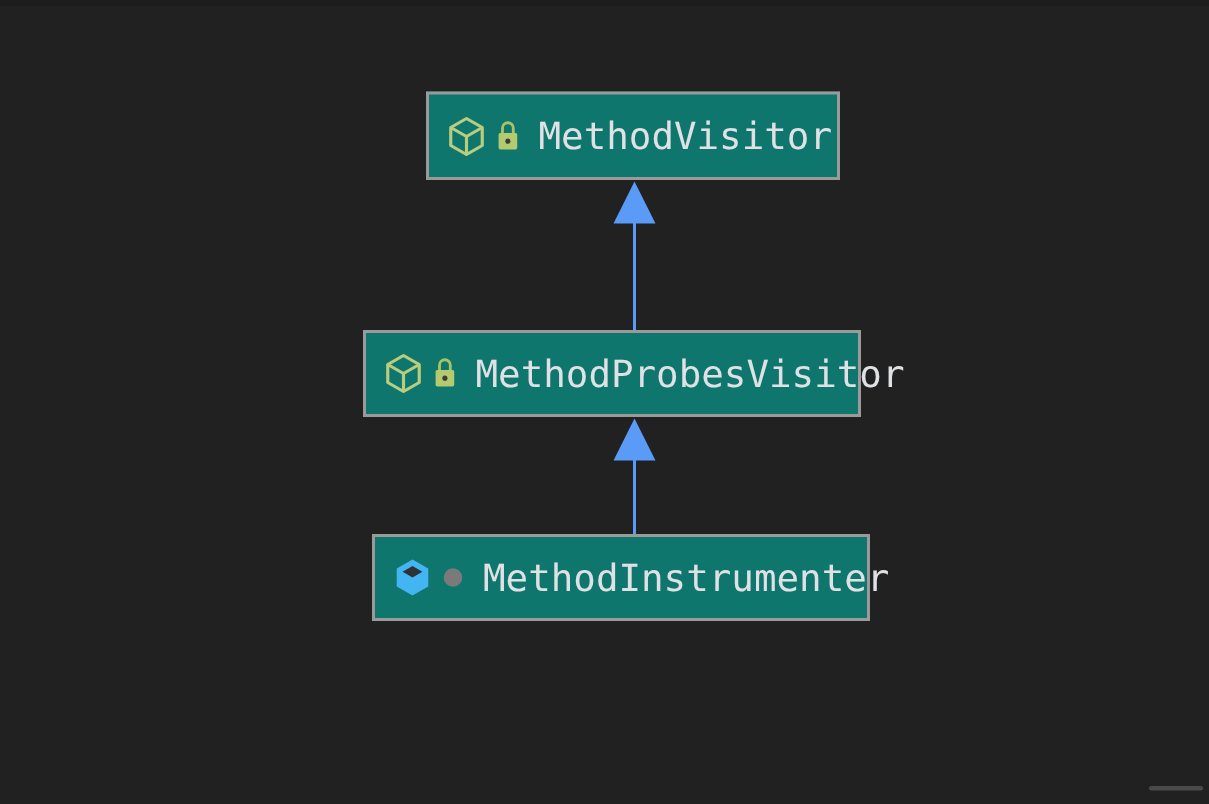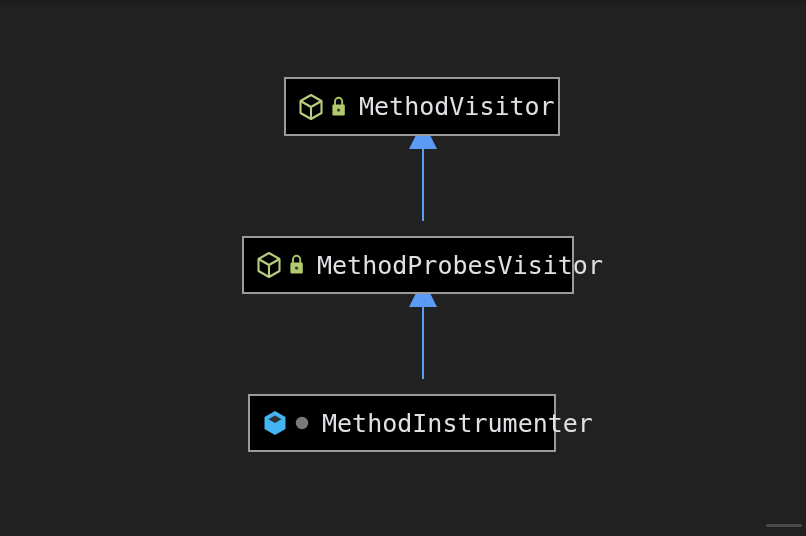--- a/index.html
+++ b/index.html
@@ -31,27 +31,26 @@
     left: 0; top: 0;
     width: 806px;
     height: 4px;
     background: #1d1d1d;
   }
 
   
   .uml-node {
     position: absolute;
     box-sizing: border-box;
-    background: #000000;
+    background: #0f766e;
     border: 2px solid #9a9a9a;
     display: flex;
     align-items: center;
     padding: 0 14px 0 12px;
     z-index: 3;
-    margin-top: 16px;
   }
 
   .node-icon {
     display: block;
     flex: 0 0 auto;
     line-height: 0;
   }
   .node-icon-cube { margin-right: 6px; }
   .node-icon-modifier { margin-right: 12px; }
 
@@ -124,21 +123,21 @@
     <span class="node-icon node-icon-modifier">
       <svg width="17" height="22" viewBox="0 0 17 22">
         <path d="M5 9 L5 5.4 A3.6 3.6 0 0 1 12.2 5.4 L12.2 9" fill="none" stroke="#a9c364" stroke-width="1.9"></path>
         <rect x="2.4" y="8.6" width="12.4" height="11" rx="1.1" fill="#b4ca6e"></rect>
         <circle cx="8.6" cy="14.1" r="1.7" fill="#3c3c3c"></circle>
       </svg>
     </span>
     <span class="node-label">MethodProbesVisitor</span>
   </div>
 
-  <div class="uml-node" id="node-method-instrumenter" style="left:248px; top:378px; width:308px; height:58px;">
+  <div class="uml-node" id="node-method-instrumenter" style="left:248px; top:356px; width:332px; height:58px;">
     <span class="node-icon node-icon-cube">
       <svg width="26" height="28" viewBox="0 0 26 28">
         <path d="M13 2 L23.5 8 L23.5 20 L13 26 L2.5 20 L2.5 8 Z" fill="#43b5f2"></path>
         <path d="M13 6.4 L19.6 10.2 L13 14 L6.4 10.2 Z" fill="#2f3135"></path>
       </svg>
     </span>
     <span class="node-icon node-icon-modifier">
       <svg width="16" height="16" viewBox="0 0 16 16">
         <circle cx="8" cy="8" r="6.2" fill="#7a7a7a"></circle>
       </svg>

